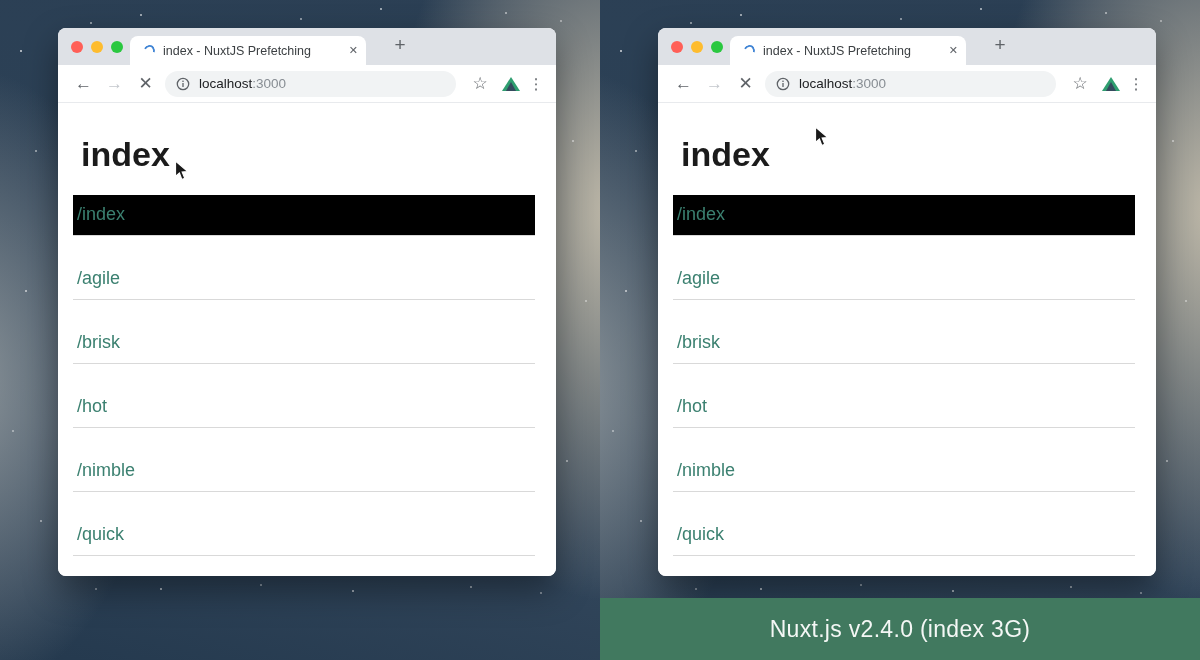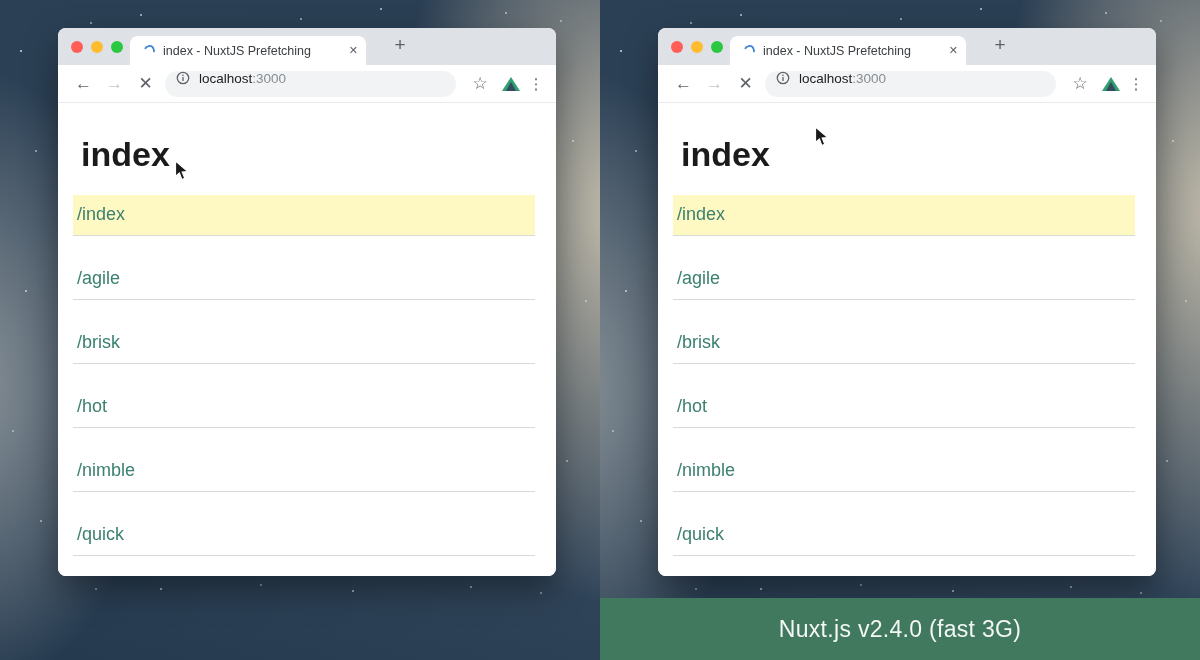--- a/index.html
+++ b/index.html
@@ -42,38 +42,38 @@
     border-left-color:transparent;border-bottom-color:transparent;transform:rotate(-25deg);
     margin:0 8px 0 6px;flex:none}
   .tab-title{font-size:12.5px;color:#3c4043;white-space:nowrap;overflow:hidden;flex:1}
   .tab-close{color:#5f6368;font-size:11px;margin-left:6px;flex:none}
   .newtab{position:absolute;left:330px;top:6px;font-size:19px;color:#5f6368;width:24px;text-align:center}
   .toolbar{height:38px;background:#fff;display:flex;align-items:center;padding:0 10px;
     border-bottom:1px solid #e8eaed}
   .nav{font-size:17px;color:#5f6368;width:31px;text-align:center;flex:none}
   .nav.disabled{color:#c3c7cc}
   .omnibox{flex:1;height:26px;background:#f1f3f4;border-radius:13px;display:flex;
-    align-items:flex-start;padding:0 11px;margin:0 10px 0 4px}
+    align-items:center;padding:0 11px;margin:0 10px 0 4px}
   .info-icon{flex:none;margin-right:9px;display:block}
   .url{font-size:13.5px;white-space:nowrap}
   .host{color:#202124} .port{color:#878d93}
   .star{font-size:17px;color:#5f6368;width:28px;text-align:center;flex:none}
   .vue-wrap{width:32px;height:20px;position:relative;flex:none}
   .vue-outer{position:absolute;left:8px;top:3px;width:0;height:0;
     border-left:9px solid transparent;border-right:9px solid transparent;border-bottom:14px solid #2f9e70}
   .vue-inner{position:absolute;left:12px;top:8px;width:0;height:0;
     border-left:5px solid transparent;border-right:5px solid transparent;border-bottom:9px solid #35495e}
   .dots{font-size:15px;color:#5f6368;width:20px;text-align:center;flex:none}
   
   .page{height:475px;background:#fff;padding:0 21px 0 15px}
   .page-title{margin:32px 8px 0;font-size:34px;line-height:1.15;font-weight:700;color:#1b1b1b}
   .link-list{margin-top:21px}
   .link-row{display:block;font-size:18px;color:var(--link-green);text-decoration:none;
     padding:9px 6px 10px 4px;border-bottom:1px solid #d9d9d9;margin-bottom:23px;cursor:pointer}
-  .link-row.active{background:#fef9c3}
+  .link-row.active{background:#000000}
   
   .caption{position:absolute;left:0;bottom:0;width:600px;height:62px;display:flex;
     align-items:center;justify-content:center;font-size:23px;letter-spacing:.3px}
   #half-left .caption{background:#fdfdfd;color:var(--caption-left-text)}
   #half-right .caption{background:var(--caption-right-bg);color:var(--caption-right-text)}
   .cursor{position:absolute;z-index:50;pointer-events:none}
 </style>
 </head>
 <body>
 
@@ -178,18 +178,18 @@
         <a class="link-row active">/index</a>
         <a class="link-row">/agile</a>
         <a class="link-row">/brisk</a>
         <a class="link-row">/hot</a>
         <a class="link-row">/nimble</a>
         <a class="link-row">/quick</a>
       </div>
     </div>
   </div>
 
-  <div class="caption">Nuxt.js v2.4.0 (fast 3G)</div>
+  <div class="caption">Nuxt.js v2.4.0 (index 3G)</div>
 
   <svg class="cursor" style="left:214px;top:126px" width="17" height="22" viewBox="0 0 17 22">
     <path d="M1.5 1 L1.5 16.5 L5.4 13 L7.8 19.5 L10.8 18.3 L8.2 12 L13.8 11.6 Z" fill="#1a1a1a" stroke="#ffffff" stroke-width="1.2"></path>
   </svg>
 </div>
 
 </body></html>

